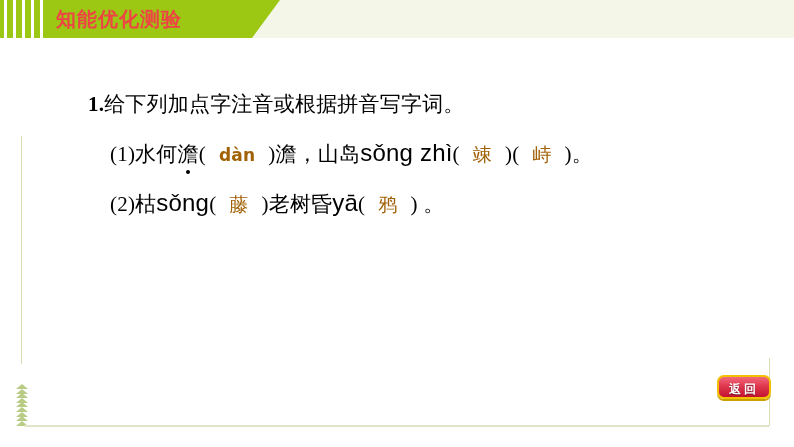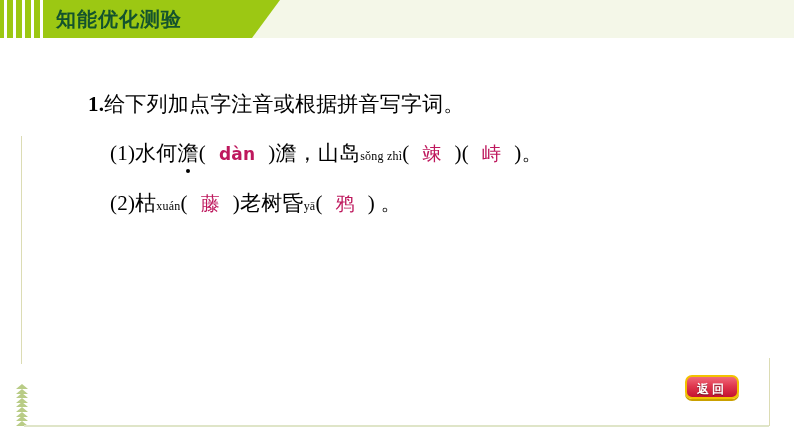--- a/index.html
+++ b/index.html
@@ -53,21 +53,21 @@
     width: 3px;
     height: 38px;
     background: #ffffff;
   }
   .banner-title {
     position: absolute;
     left: 56px;
     top: 0;
     height: 38px;
     line-height: 38px;
-    color: #14532d;
+    color: #ef4444;
     font-size: 20px;
     font-weight: bold;
     letter-spacing: 1px;
     font-family: "DejaVu Sans", "Liberation Sans", sans-serif;
     white-space: nowrap;
   }
 
   
   .rail-line {
     position: absolute;
@@ -139,55 +139,55 @@
     color: #000000;
     white-space: nowrap;
     letter-spacing: 0.2px;
   }
   .q-line.l1 { top: 139px; }
   .q-line.l2 { top: 189px; }
   .q-line.l3 { top: 239px; }
   .q-line.l4 { top: 288px; }
 
   .ans {
-    color: #be185d;
+    color: #a16207;
     font-family: "DejaVu Sans", "Liberation Sans", sans-serif;
     font-size: 17px;
     font-weight: bold;
     padding: 0 13px;
   }
   .ans.han {
     font-family: "Liberation Serif", "DejaVu Serif", serif;
     font-size: 19px;
     font-weight: normal;
   }
   .py {
-    font-family: Liberation Serif, serif;
-    font-size: 12px;
+    font-family: Liberation Sans, sans-serif;
+    font-size: 24px;
   }
   .dotted {
     position: relative;
     display: inline-block;
   }
   .dotted::after {
     content: "";
     position: absolute;
     left: 50%;
     margin-left: -2px;
     bottom: -6px;
     width: 4px;
     height: 4px;
     border-radius: 50%;
     background: #000000;
   }
 
   
   #return-button {
     position: absolute;
-    left: 685px;
+    left: 717px;
     top: 375px;
     width: 54px;
     height: 24px;
     border-radius: 7px;
     background: linear-gradient(to bottom, #f06a7a 0%, #e0384f 45%, #c41230 100%);
     border: 2px solid #f2c200;
     box-shadow: 0 2px 0 #caa000;
     color: #ffffff;
     font-family: "DejaVu Sans", "Liberation Sans", sans-serif;
     font-size: 12px;
@@ -230,16 +230,16 @@
   </div>
 <div class="rail-baseline"></div>
 <div class="rail-rightline"></div>
 
 <div id="content">
   <div class="q-title">
     <span class="num">1.</span><span>给下列加点字注音或根据拼音写字词。</span>
   </div>
 
   <div class="q-line l1"><span>(1)</span><span>水何</span><span class="dotted">澹</span><span>(</span><span class="ans">dàn</span><span>)澹，山岛</span><span class="py">sǒng zhì</span><span>(</span><span class="ans han">竦</span><span>)(</span><span class="ans han">峙</span><span>)。</span></div>
-  <div class="q-line l2"><span>(2)</span><span>枯</span><span class="py">xuán</span><span>(</span><span class="ans han">藤</span><span>)老树昏</span><span class="py">yā</span><span>(</span><span class="ans han">鸦</span><span>) 。</span></div>
+  <div class="q-line l2"><span>(2)</span><span>枯</span><span class="py">sǒng</span><span>(</span><span class="ans han">藤</span><span>)老树昏</span><span class="py">yā</span><span>(</span><span class="ans han">鸦</span><span>) 。</span></div>
 </div>
 
 <div id="return-button">返回</div>
 
 </body></html>

